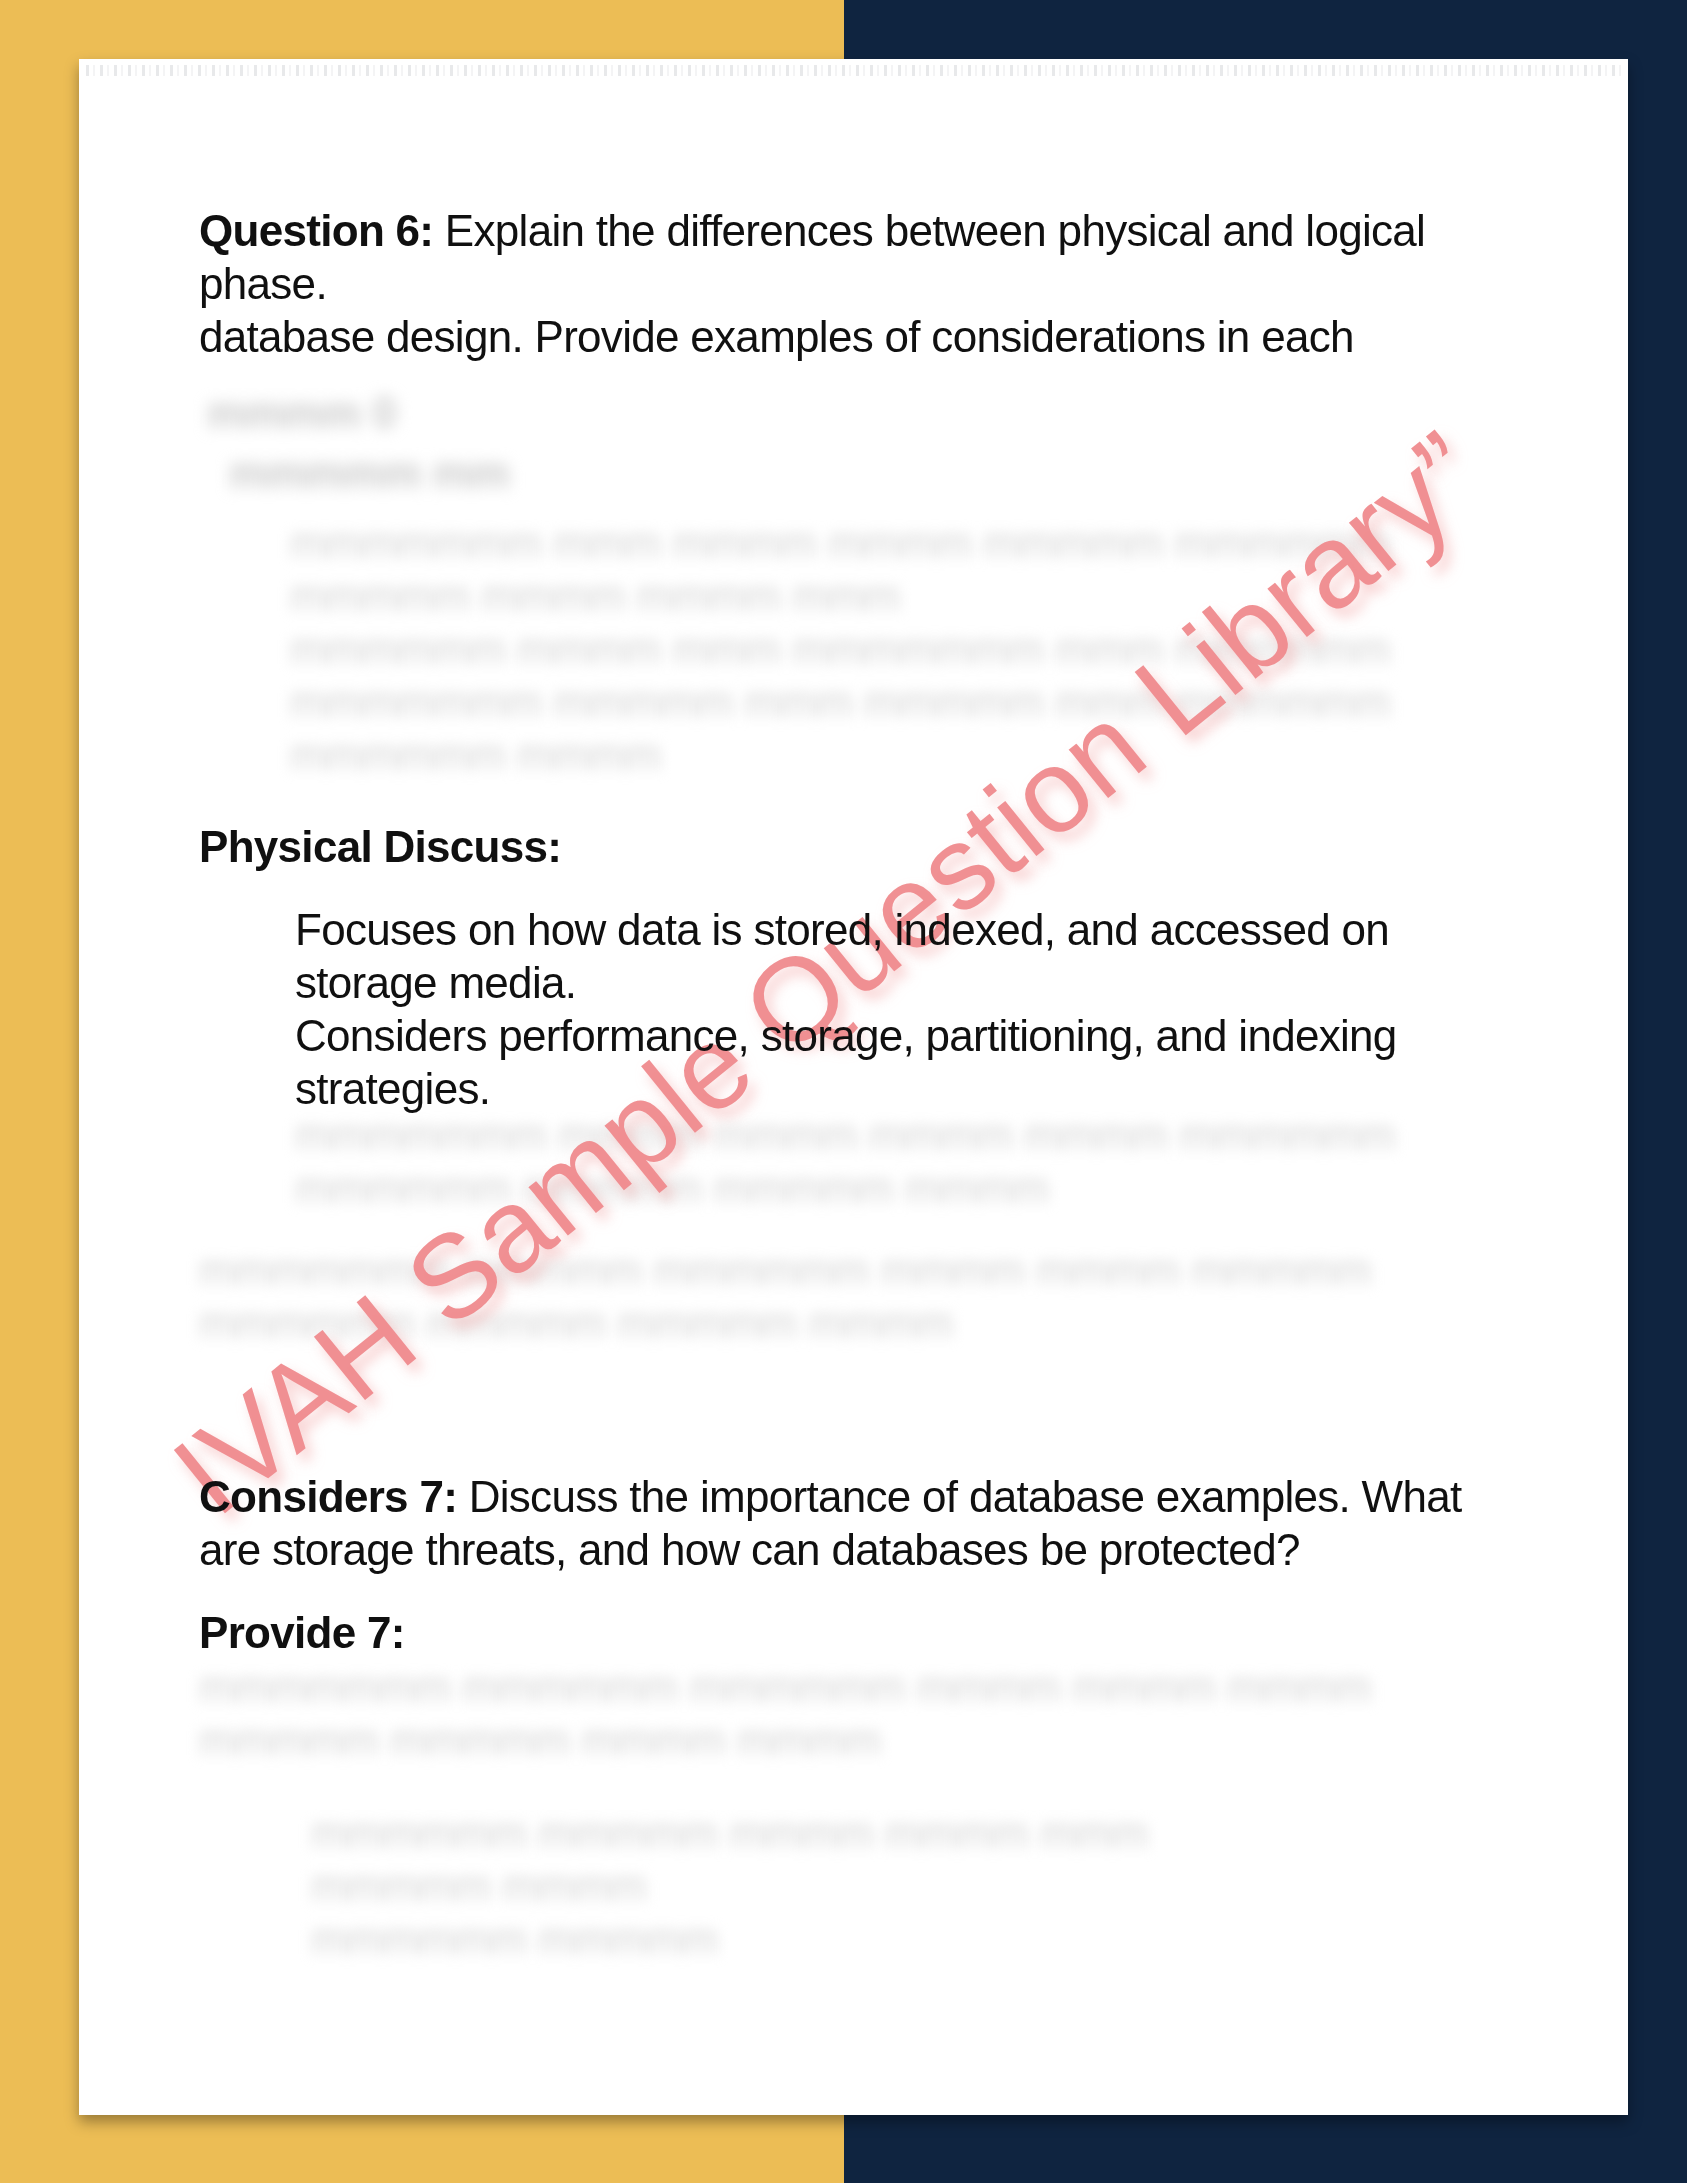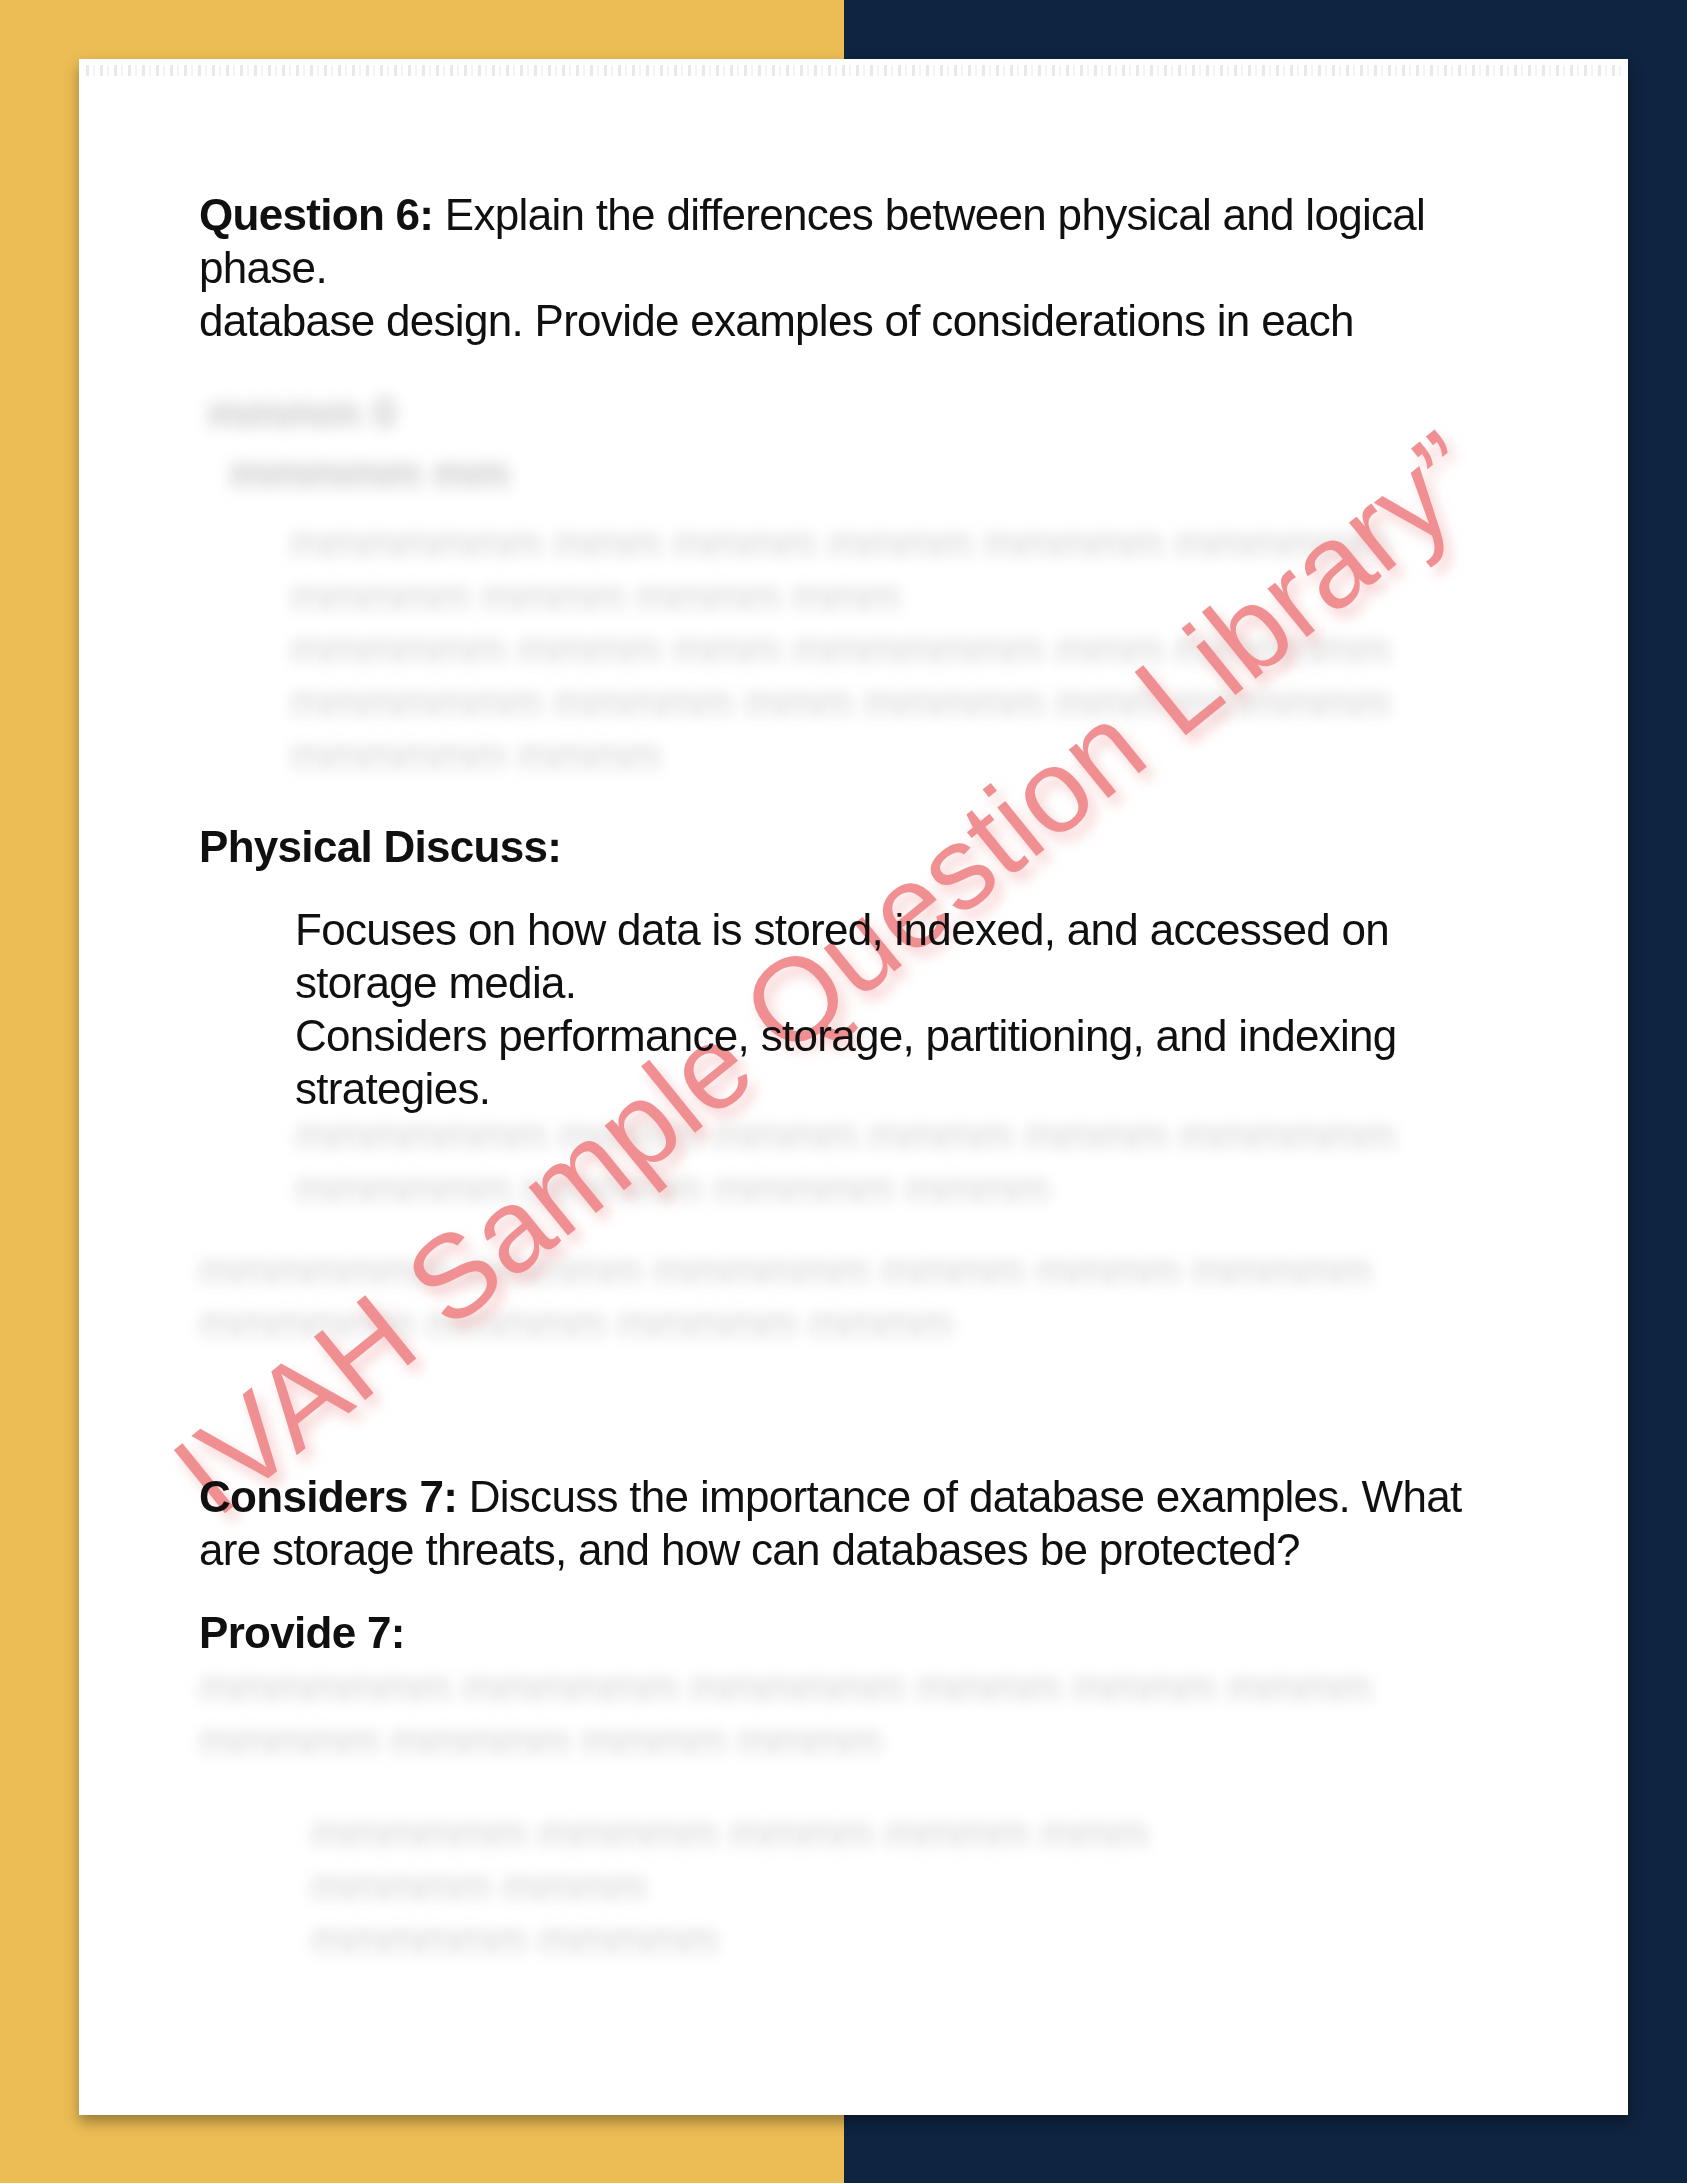--- a/index.html
+++ b/index.html
@@ -28,21 +28,21 @@
 <body>
 
 <div class="canvas">
   <div class="bg-left"></div>
   <div class="bg-right"></div>
 
   <div class="paper">
 
     <div class="noise"></div>
 
-    <div class="tb" style="left:120px;top:129px;">
+    <div class="tb" style="left:120px;top:145px;">
       <div class="line"><span class="b">Question 6:</span><span> Explain the differences between physical and logical</span></div>
       <div class="line">phase.</div>
       <div class="line">database design. Provide examples of considerations in each</div>
     </div>
 
     <div class="tb blurh" style="left:128px;top:327px;">mmmm 0</div>
 
     <div class="tb blurh" style="left:150px;top:387px;">mmmmm mm</div>
 
     <div class="tb blur" style="left:211px;top:457px;">

